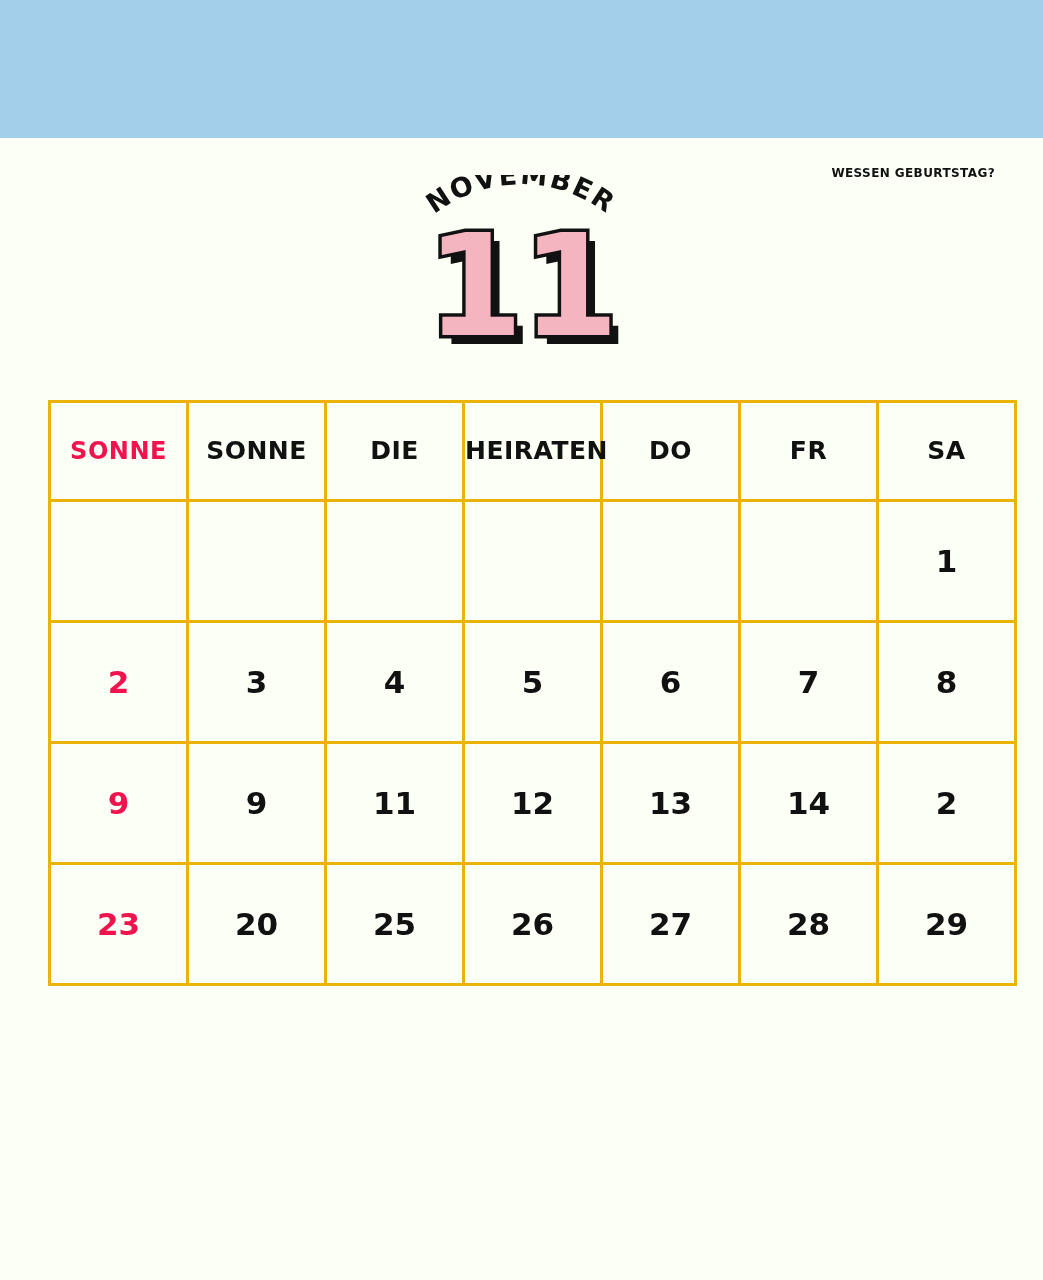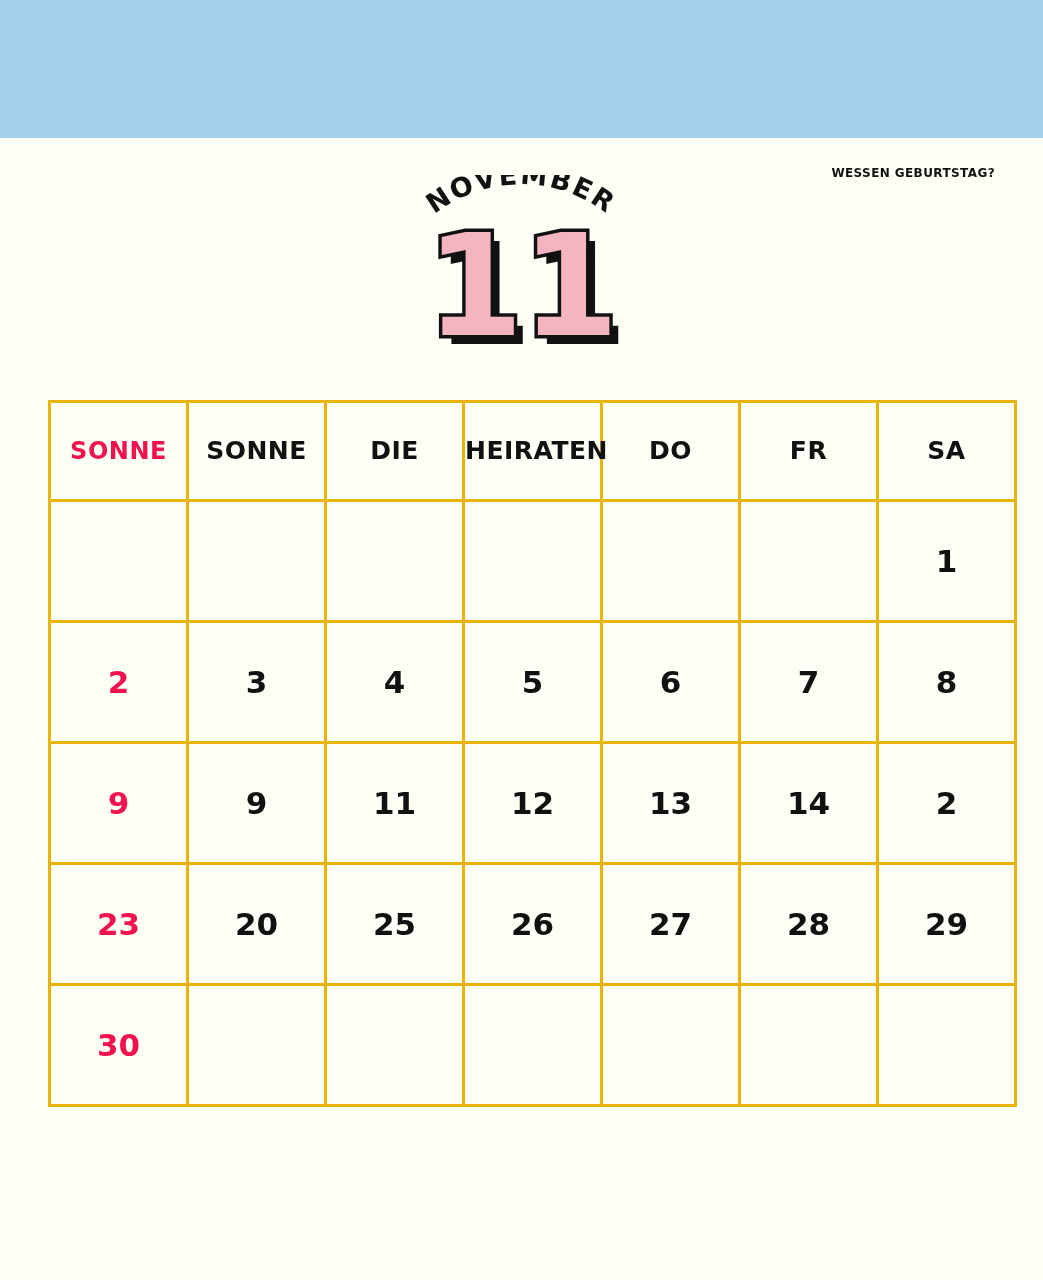--- a/index.html
+++ b/index.html
@@ -171,23 +171,14 @@
     </tr>
     <tr>
       <td class="sun">23</td>
       <td>20</td>
       <td>25</td>
       <td>26</td>
       <td>27</td>
       <td>28</td>
       <td>29</td>
     </tr>
-    <tr>
-      <td class="sun">30</td>
-      <td></td>
-      <td></td>
-      <td></td>
-      <td></td>
-      <td></td>
-      <td></td>
-    </tr>
   </tbody>
 </table>
 
 </body></html>

